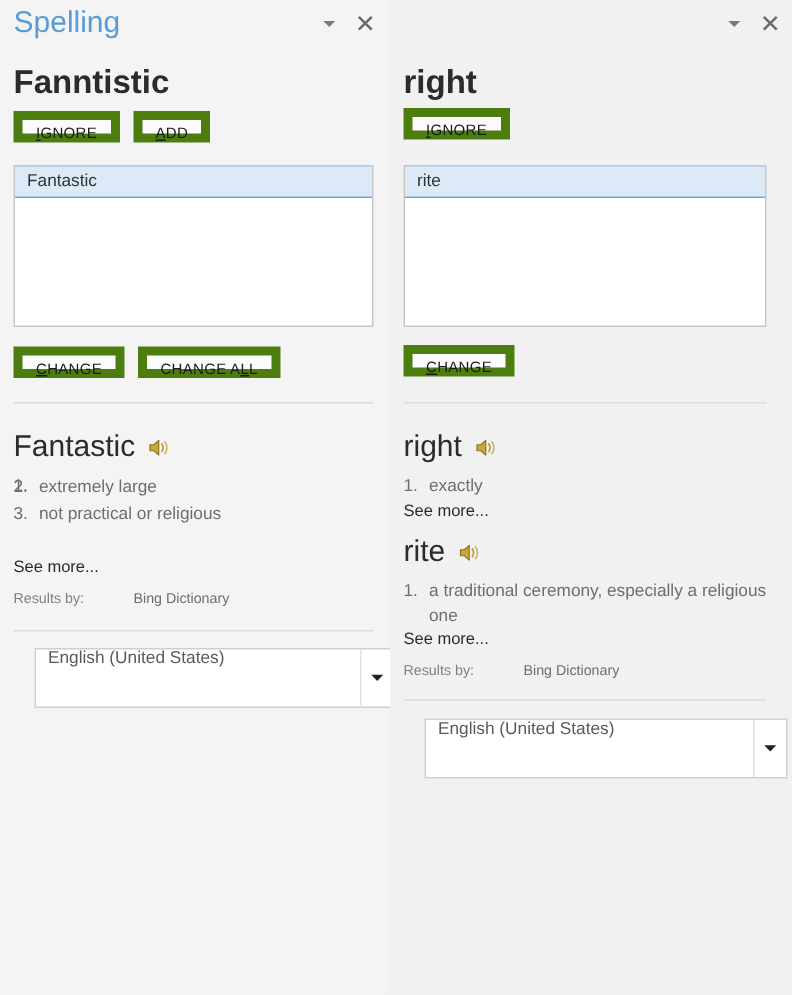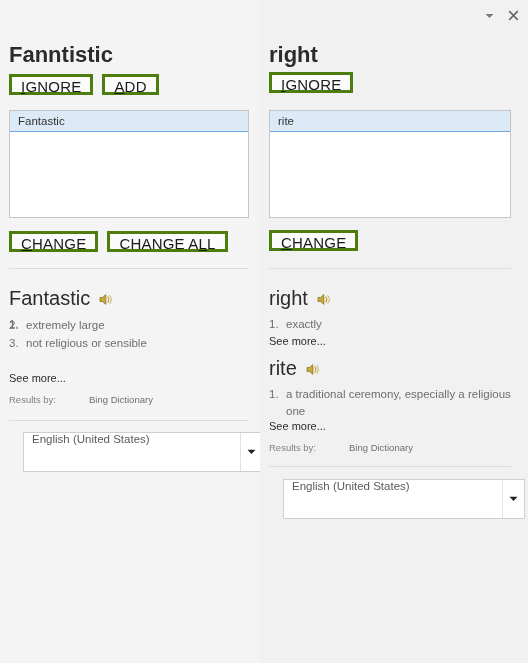--- a/index.html
+++ b/index.html
@@ -86,23 +86,23 @@
 
   
   .btn-row {
     position: absolute;
     left: 9px;
     display: flex;
     gap: 9px;
   }
   .office-btn {
     background: #fbfbfb;
-    border: 3px solid #4d7c0f;
+    border: 6px solid #4d7c0f;
     color: #1a1a1a;
-    font-size: 15px;
+    font-size: 10px;
     font-family: "Liberation Sans", sans-serif;
     padding: 0 9px;
     height: 21px;
     line-height: 19px;
     box-sizing: border-box;
     white-space: nowrap;
     cursor: default;
     letter-spacing: 0.2px;
   }
   .office-btn .acc { text-decoration: underline; }
@@ -227,20 +227,35 @@
   }
 </style>
 </head>
 <body>
 
 <div class="stage">
 
   <div class="panel" id="spelling-panel">
     <div class="panel-inner">
 
+      <div class="titlebar">
+        <div class="panel-title">Spelling</div>
+        <div class="title-actions">
+          <span class="tb-icon">
+            <svg width="13" height="13" viewBox="0 0 13 13">
+                <path d="M2.5 5 L6.5 9 L10.5 5 Z" fill="#7a7a7a"></path>
+              </svg>
+          </span>
+          <span class="tb-icon">
+            <svg width="13" height="13" viewBox="0 0 13 13">
+              <path d="M2.2 2.2 L10.8 10.8 M10.8 2.2 L2.2 10.8" stroke="#6b6b6b" stroke-width="1.7" fill="none"></path>
+            </svg>
+          </span>
+        </div>
+      </div>
 
       <div class="flagged-word" style="top:42px;">Fanntistic</div>
 
       <div class="btn-row" style="top:74px;">
         <button class="office-btn"><span class="acc">I</span>GNORE</button>
         <button class="office-btn"><span class="acc">A</span>DD</button>
       </div>
 
       <div class="sugg-list" style="top:110px; width:240px; height:108px;">
         <div class="sugg-item selected">Fantastic</div>
@@ -260,21 +275,21 @@
             <path d="M1 4.5 H3.6 L6.8 1.6 V11.4 L3.6 8.5 H1 Z" fill="#c8a93c" stroke="#8e7420" stroke-width="0.8" stroke-linejoin="round"></path>
             <path d="M8.6 3.6 A4.3 4.3 0 0 1 8.6 9.4" stroke="#b99a2f" stroke-width="1.1" fill="none"></path>
             <path d="M10.6 2.2 A6.2 6.2 0 0 1 10.6 10.8" stroke="#cdb253" stroke-width="1" fill="none"></path>
           </svg>
         </span>
       </div>
 
       <ul class="def-list" style="top:316px; width:240px;">
         <li><span class="num">1.</span></li>
         <li><span class="num">2.</span><span>extremely large</span></li>
-        <li><span class="num">3.</span><span>not religious or sensible</span></li>
+        <li><span class="num">3.</span><span>not practical or religious</span></li>
       </ul>
 
       <div class="see-more" style="top:372px;">See more...</div>
 
       <div class="results-by" style="top:394px;">
         <span>Results by:</span><span class="src">Bing Dictionary</span>
       </div>
 
       <div class="divider" style="top:420px; width:240px;"></div>
 

